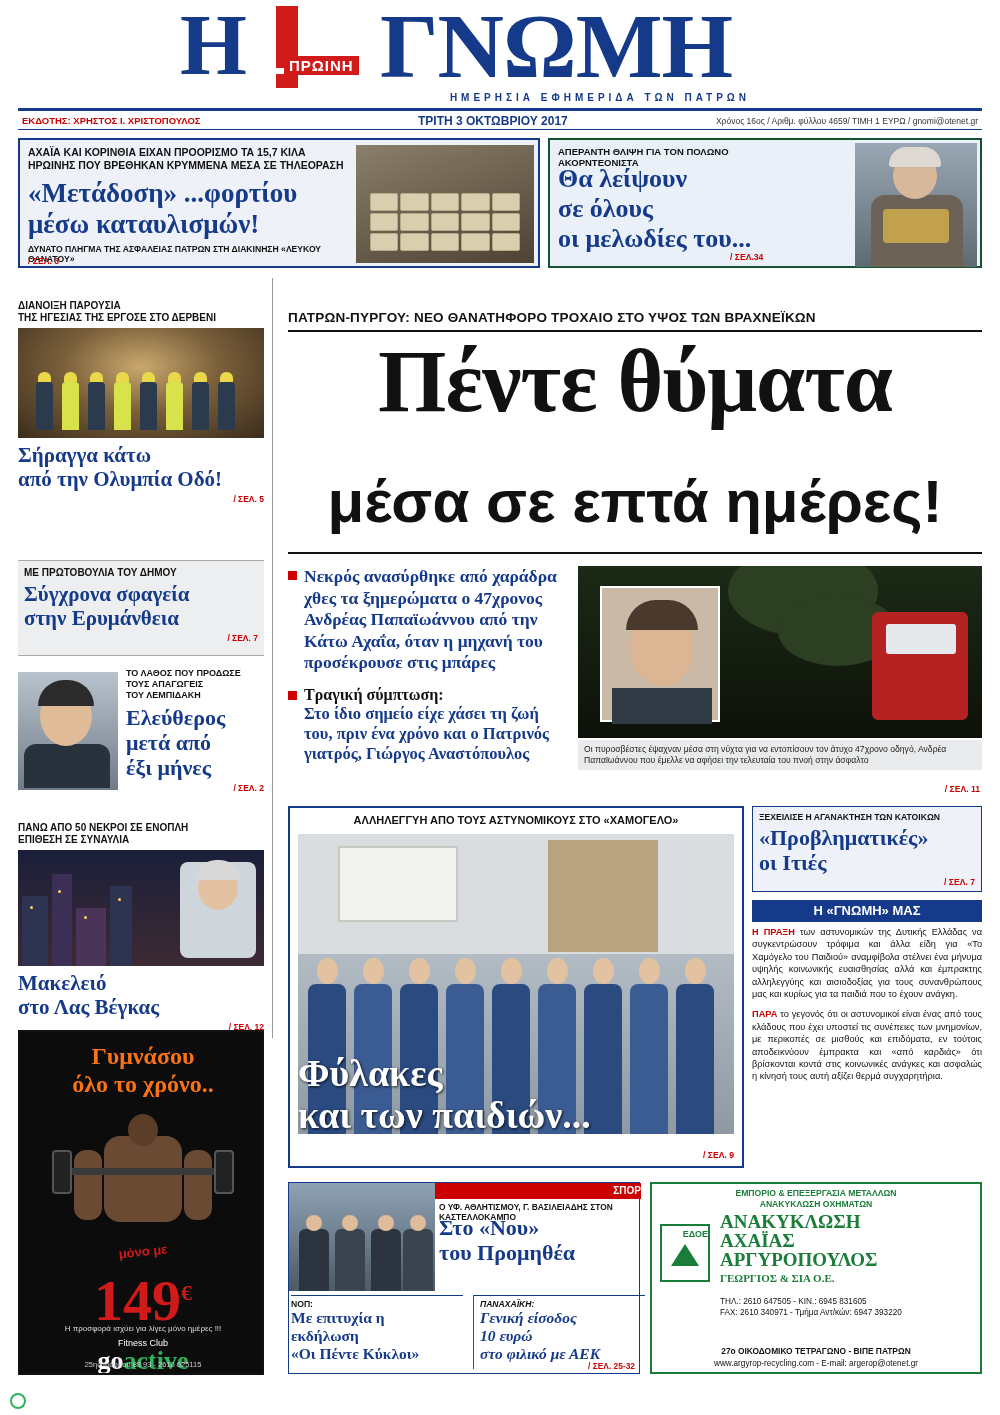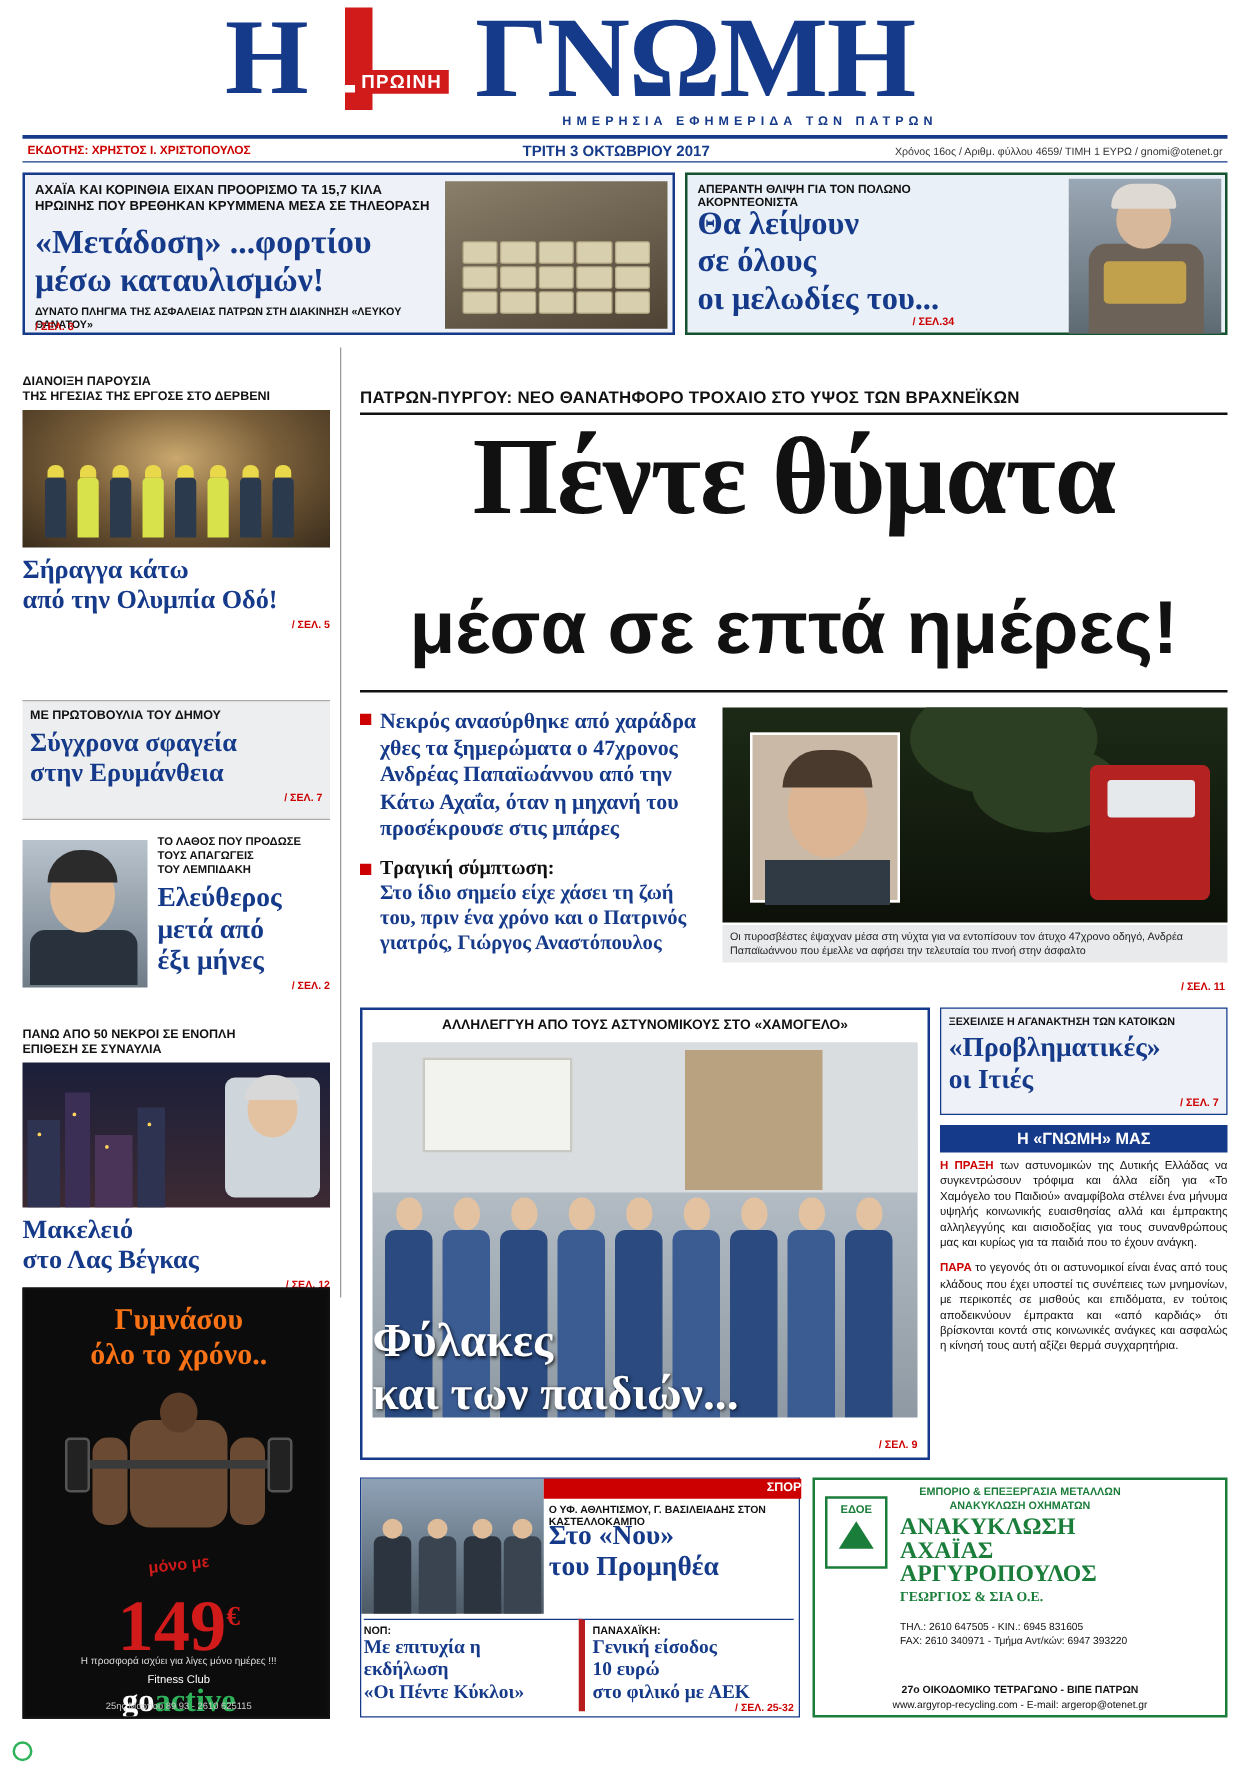--- a/index.html
+++ b/index.html
@@ -150,28 +150,28 @@
 
   
   .sport { position:absolute; left:288px; top:1182px; width:352px; height:192px; border:1px solid #163a8a; }
   .sp-photo { position:absolute; left:0; top:0; width:146px; height:108px; background:linear-gradient(180deg,#8fa2b5,#4d5a66); overflow:hidden; }
   .sp-photo .p { position:absolute; bottom:0; width:30px; height:62px; background:#2c3440; border-radius:6px 6px 0 0; }
   .sp-photo .p::before { content:""; position:absolute; left:7px; top:-14px; width:16px; height:16px; border-radius:50%; background:#e0bd9a; }
   .sp-hdr { position:absolute; left:146px; top:0; width:206px; height:16px; background:#c00; color:#fff; font-size:10px; font-weight:bold; text-align:right; line-height:16px; }
   .sp-kick { position:absolute; left:150px; top:19px; width:198px; font-size:8.4px; font-weight:bold; color:#111; }
   .sp-t { position:absolute; left:150px; top:32px; width:198px; font-family:"Liberation Serif", serif; font-weight:bold; font-size:22px; line-height:25px; color:#163a8a; }
   .sp-b1 { position:absolute; left:2px; top:112px; width:172px; height:74px; border-top:1px solid #163a8a; padding-top:3px; }
-  .sp-b2 { position:absolute; left:174px; top:112px; width:172px; height:74px; border-top:1px solid #163a8a; border-left:5px solid #b91c1c; padding:3px 0 0 6px; }
+  .sp-b2 { position:absolute; left:184px; top:112px; width:172px; height:74px; border-top:1px solid #163a8a; border-left:1px solid #b91c1c; padding:3px 0 0 6px;font-style:italic; }
   .sp-sk { font-size:8.6px; font-weight:bold; color:#111; }
   .sp-st { font-family:"Liberation Serif", serif; font-weight:bold; font-size:15.5px; line-height:18px; color:#163a8a; }
   .sp-sel { position:absolute; right:4px; bottom:2px; font-size:8.4px; font-weight:bold; color:#c00; }
 
   .recy { position:absolute; left:650px; top:1182px; width:332px; height:192px; border:2px solid #1b7d3a; background:#fff; }
   .recy-top { position:absolute; left:0; top:0; width:328px; text-align:center; font-size:8.6px; font-weight:bold; color:#1b7d3a; padding-top:4px; line-height:11px; }
-  .recy-badge { position:absolute; left:8px; top:13px; width:50px; height:58px; border:2px solid #1b7d3a; text-align:center; }
+  .recy-badge { position:absolute; left:8px; top:40px; width:50px; height:58px; border:2px solid #1b7d3a; text-align:right; }
   .recy-badge .t { font-size:9px; font-weight:bold; color:#1b7d3a; margin-top:3px; }
   .recy-badge .tri { width:0;height:0;border-left:14px solid transparent;border-right:14px solid transparent;border-bottom:22px solid #1b7d3a; margin:5px auto 0 auto; }
   .recy-name { position:absolute; left:68px; top:28px; width:256px; }
   .recy-name .ln { font-family:"Liberation Serif", serif; font-weight:bold; color:#1b7d3a; line-height:19px; }
   .recy-l1 { font-size:19px; } .recy-l2 { font-size:19px; } .recy-l3 { font-size:19px; }
   .recy-l4 { font-size:11px; color:#1b7d3a; font-weight:bold; }
   .recy-tel { position:absolute; left:68px; top:112px; width:256px; font-size:8.2px; line-height:11px; color:#111; }
   .recy-foot { position:absolute; left:0; bottom:16px; width:328px; text-align:center; font-size:8.4px; font-weight:bold; color:#111; }
   .recy-mail { position:absolute; left:0; bottom:4px; width:328px; text-align:center; font-size:8.2px; color:#111; }
 

